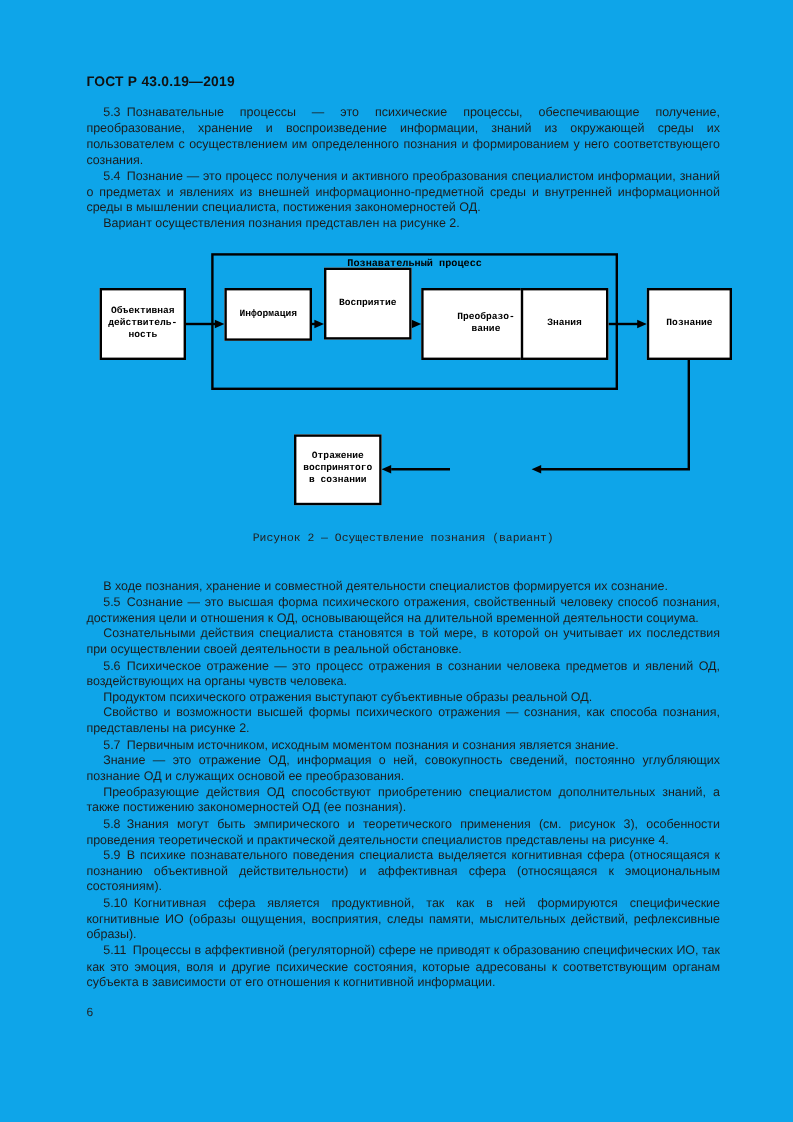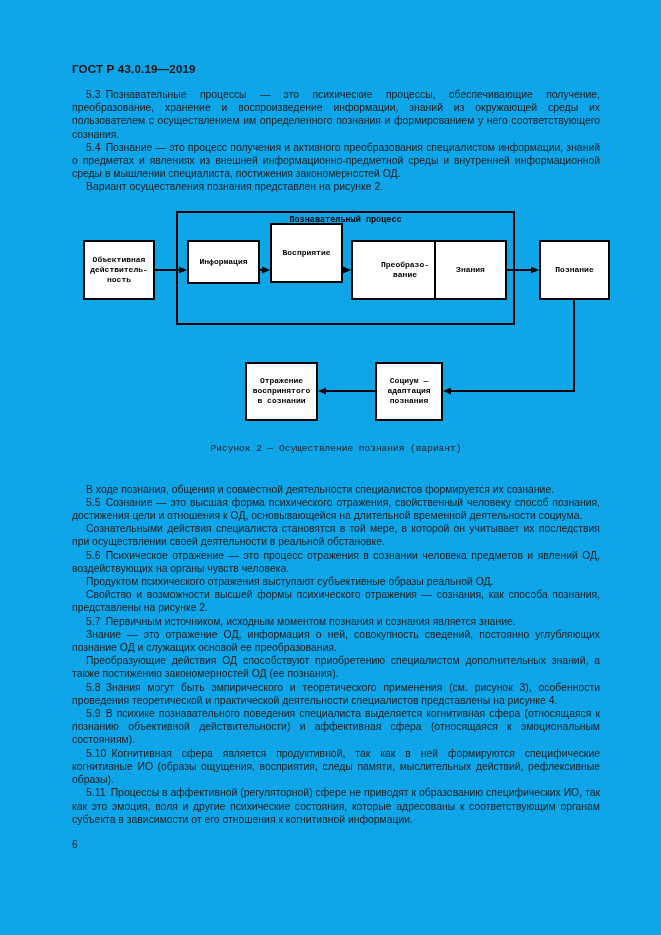--- a/index.html
+++ b/index.html
@@ -108,29 +108,26 @@
 ность</div>
     <div class="dbox box-info">Информация</div>
     <div class="dbox box-vospr">Восприятие</div>
     <div class="dbox box-preobr">Преобразо-
 вание</div>
     <div class="dbox box-znania">Знания</div>
     <div class="dbox box-pozn">Познание</div>
     <div class="dbox box-otraz">Отражение
 воспринятого
 в сознании</div>
-    <div class="dbox box-socium">Социум —
-адаптация
-познания</div>
 
     <div class="figure-caption">Рисунок 2 — Осуществление познания (вариант)</div>
   </div>
 
   <div class="body-text">
-    <p>В ходе познания, общения и совместной деятельности специалистов формируется их сознание.</p>
+    <p>В ходе познания, хранение и совместной деятельности специалистов формируется их сознание.</p>
     <p>5.5 Сознание — это высшая форма психического отражения, свойственный человеку способ познания, достижения цели и отношения к ОД, основывающейся на длительной временной деятельности социума.</p>
     <p>Сознательными действия специалиста становятся в той мере, в которой он учитывает их последствия при осуществлении своей деятельности в реальной обстановке.</p>
     <p>5.6 Психическое отражение — это процесс отражения в сознании человека предметов и явлений ОД, воздействующих на органы чувств человека.</p>
     <p>Продуктом психического отражения выступают субъективные образы реальной ОД.</p>
     <p>Свойство и возможности высшей формы психического отражения — сознания, как способа познания, представлены на рисунке 2.</p>
     <p>5.7 Первичным источником, исходным моментом познания и сознания является знание.</p>
     <p>Знание — это отражение ОД, информация о ней, совокупность сведений, постоянно углубляющих познание ОД и служащих основой ее преобразования.</p>
     <p>Преобразующие действия ОД способствуют приобретению специалистом дополнительных знаний, а также постижению закономерностей ОД (ее познания).</p>
     <p>5.8 Знания могут быть эмпирического и теоретического применения (см. рисунок 3), особенности проведения теоретической и практической деятельности специалистов представлены на рисунке 4.</p>
     <p>5.9 В психике познавательного поведения специалиста выделяется когнитивная сфера (относящаяся к познанию объективной действительности) и аффективная сфера (относящаяся к эмоциональным состояниям).</p>

